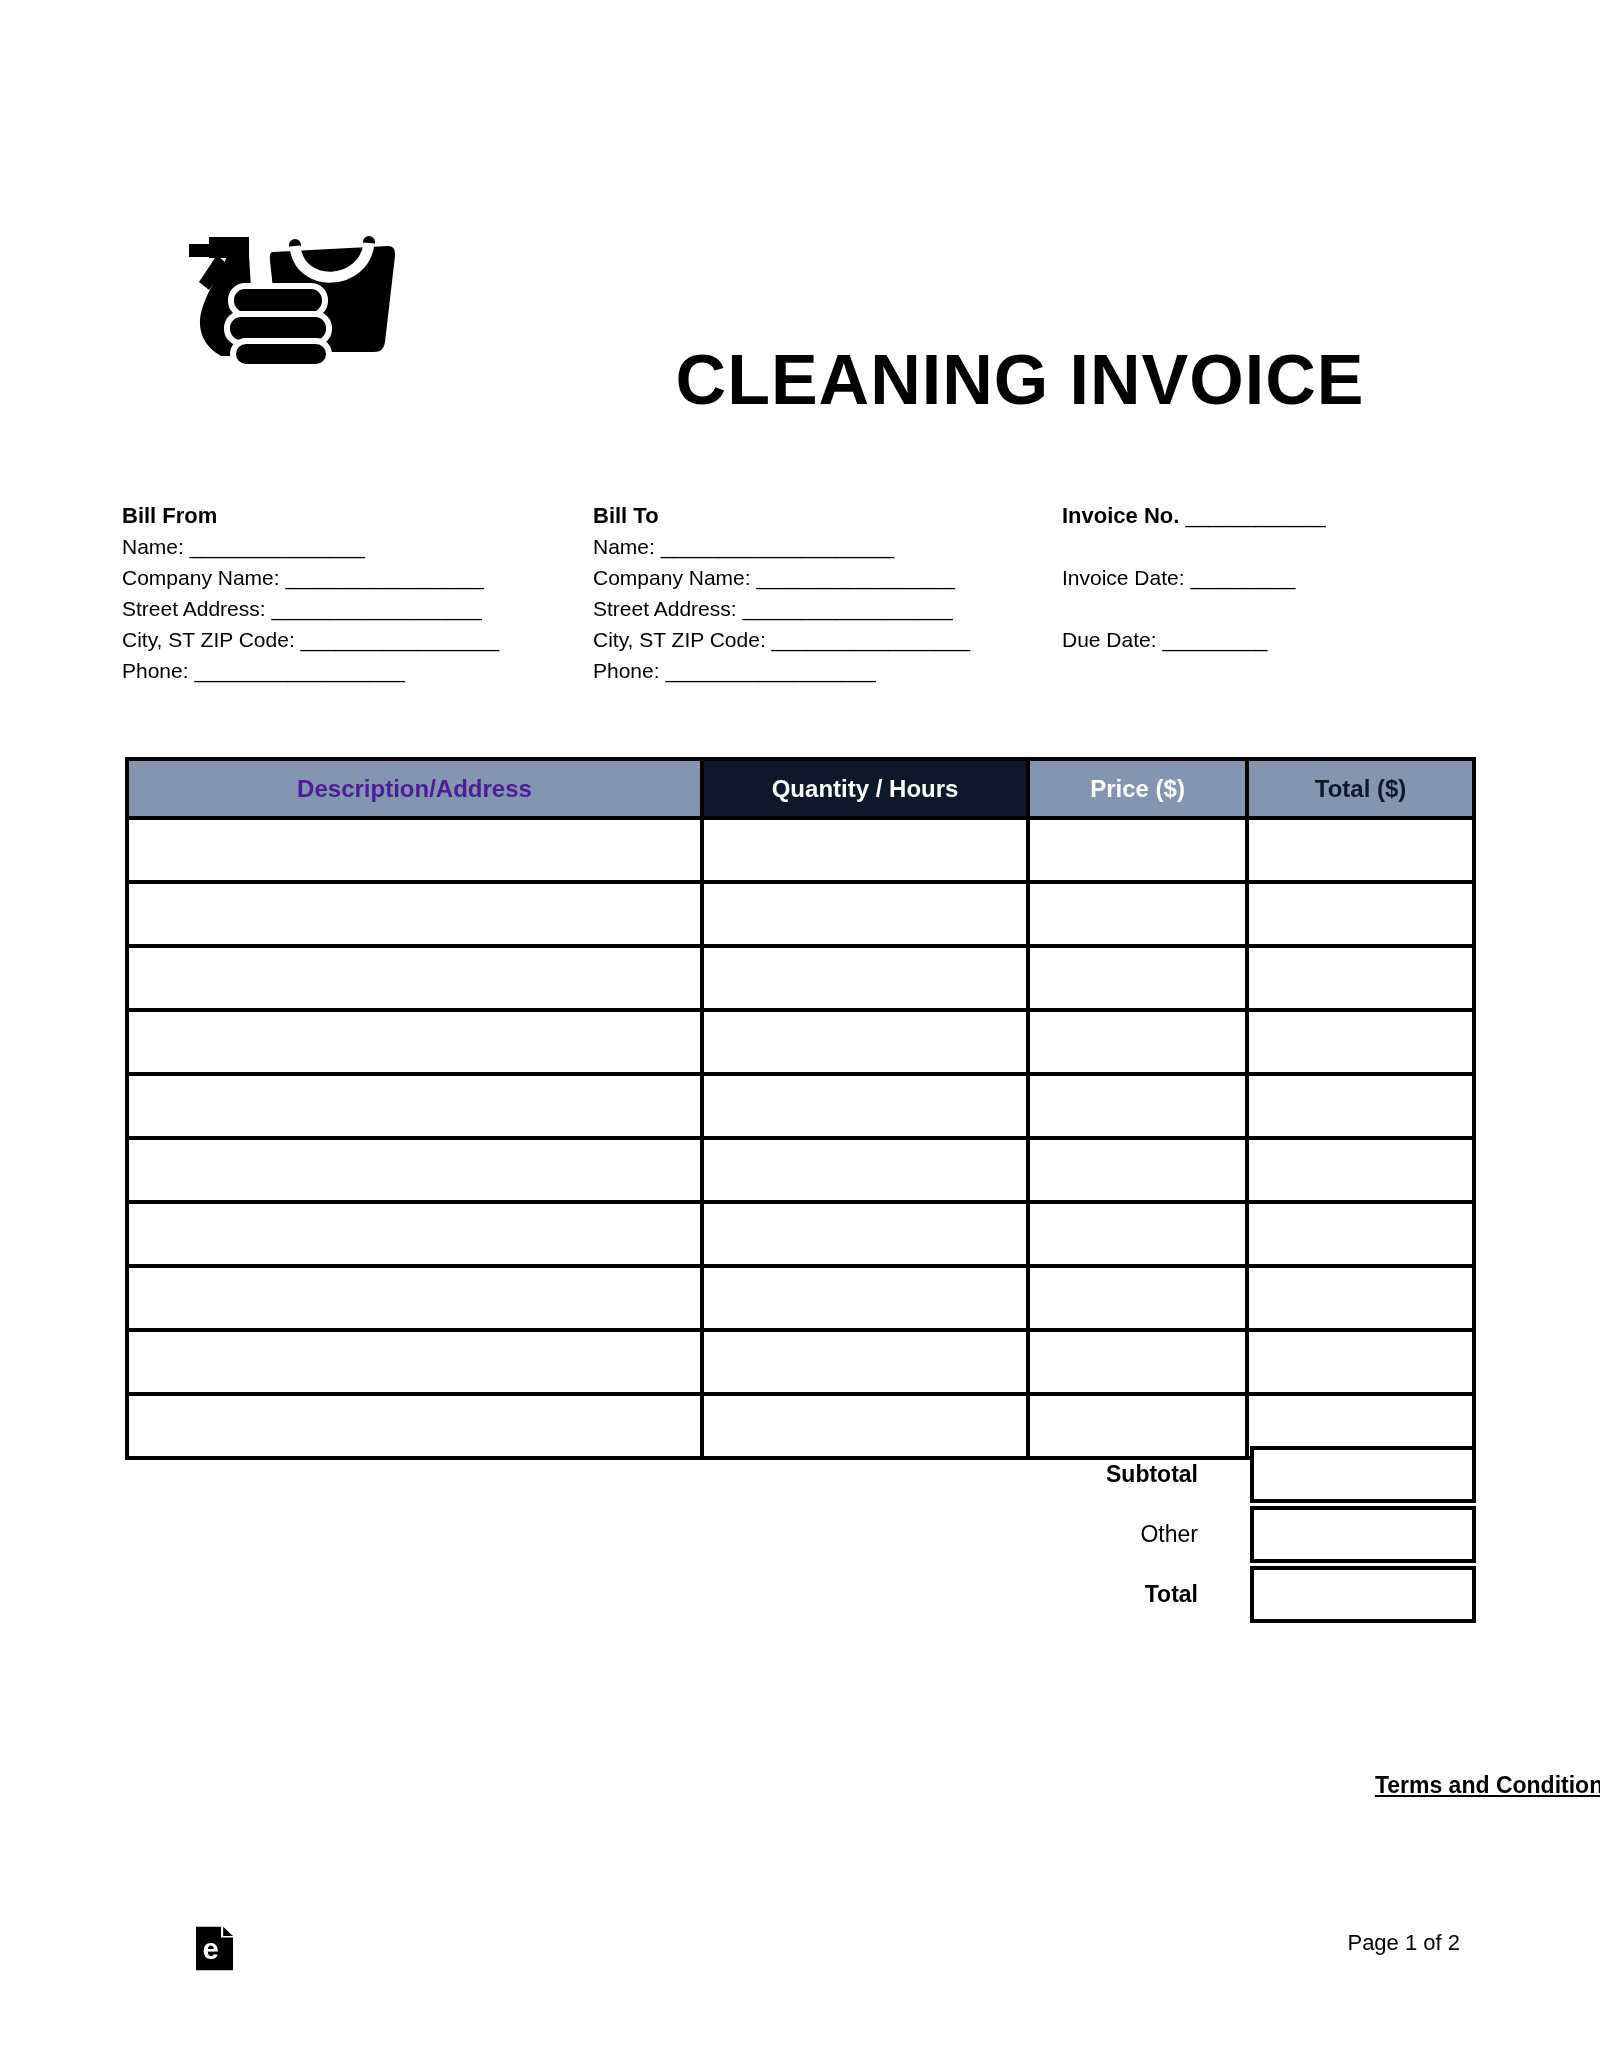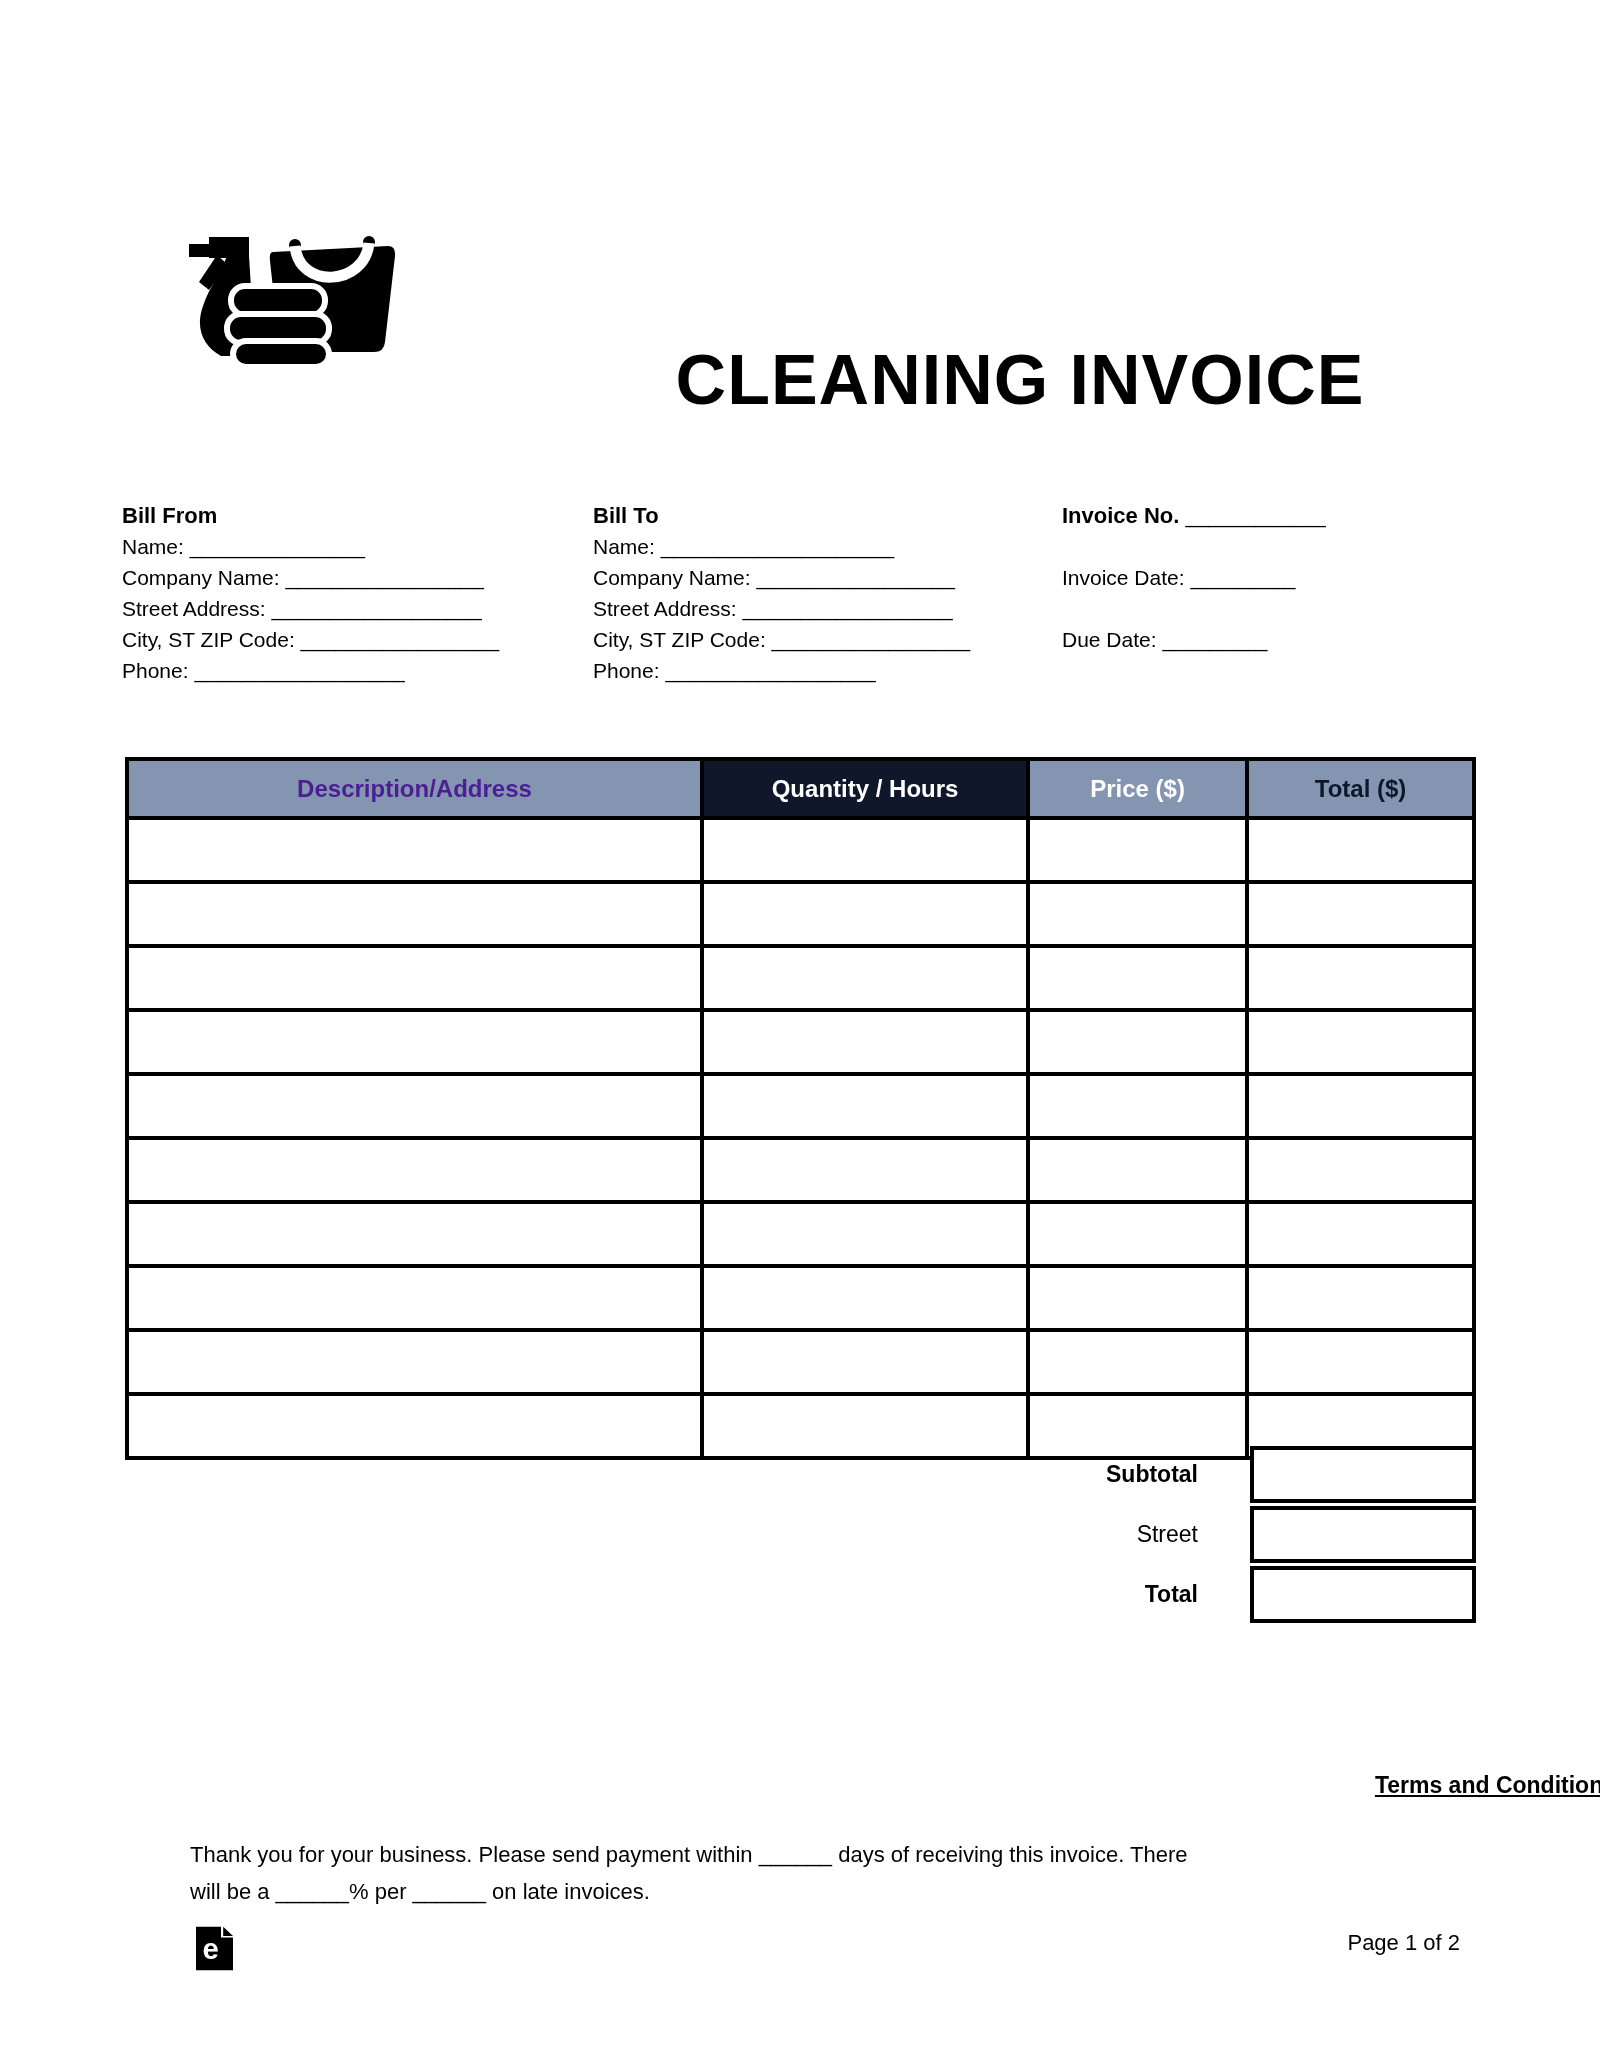--- a/index.html
+++ b/index.html
@@ -172,34 +172,30 @@
         </tr>
       </tbody>
   </table>
 
   <div class="totals">
     <div class="total-row">
       <span class="total-label bold">Subtotal</span>
       <div class="total-box"></div>
     </div>
     <div class="total-row">
-      <span class="total-label">Street</span>
+      <span class="total-label">Other</span>
       <div class="total-box"></div>
     </div>
     <div class="total-row">
       <span class="total-label bold">Total</span>
       <div class="total-box"></div>
     </div>
   </div>
 
   <div class="terms-heading">Terms and Conditions</div>
-  <div class="terms-body">
-    <div>Thank you for your business. Please send payment within ______ days of receiving this invoice. There</div>
-    <div>will be a ______% per ______ on late invoices.</div>
-  </div>
 
   <svg class="footer-logo" viewBox="0 0 34 40" xmlns="http://www.w3.org/2000/svg">
     <path d="M0,0 L23,0 L23,10 L34,10 L34,40 L0,40 Z" fill="#000"></path>
     <polygon points="25,0 34,8.5 25,8.5" fill="#000"></polygon>
     <text x="6" y="30" fill="#fff" font-family="Liberation Sans, sans-serif" font-size="27" font-weight="bold">e</text>
   </svg>
   <div class="page-num">Page 1 of 2</div>
 
 </div>
 

